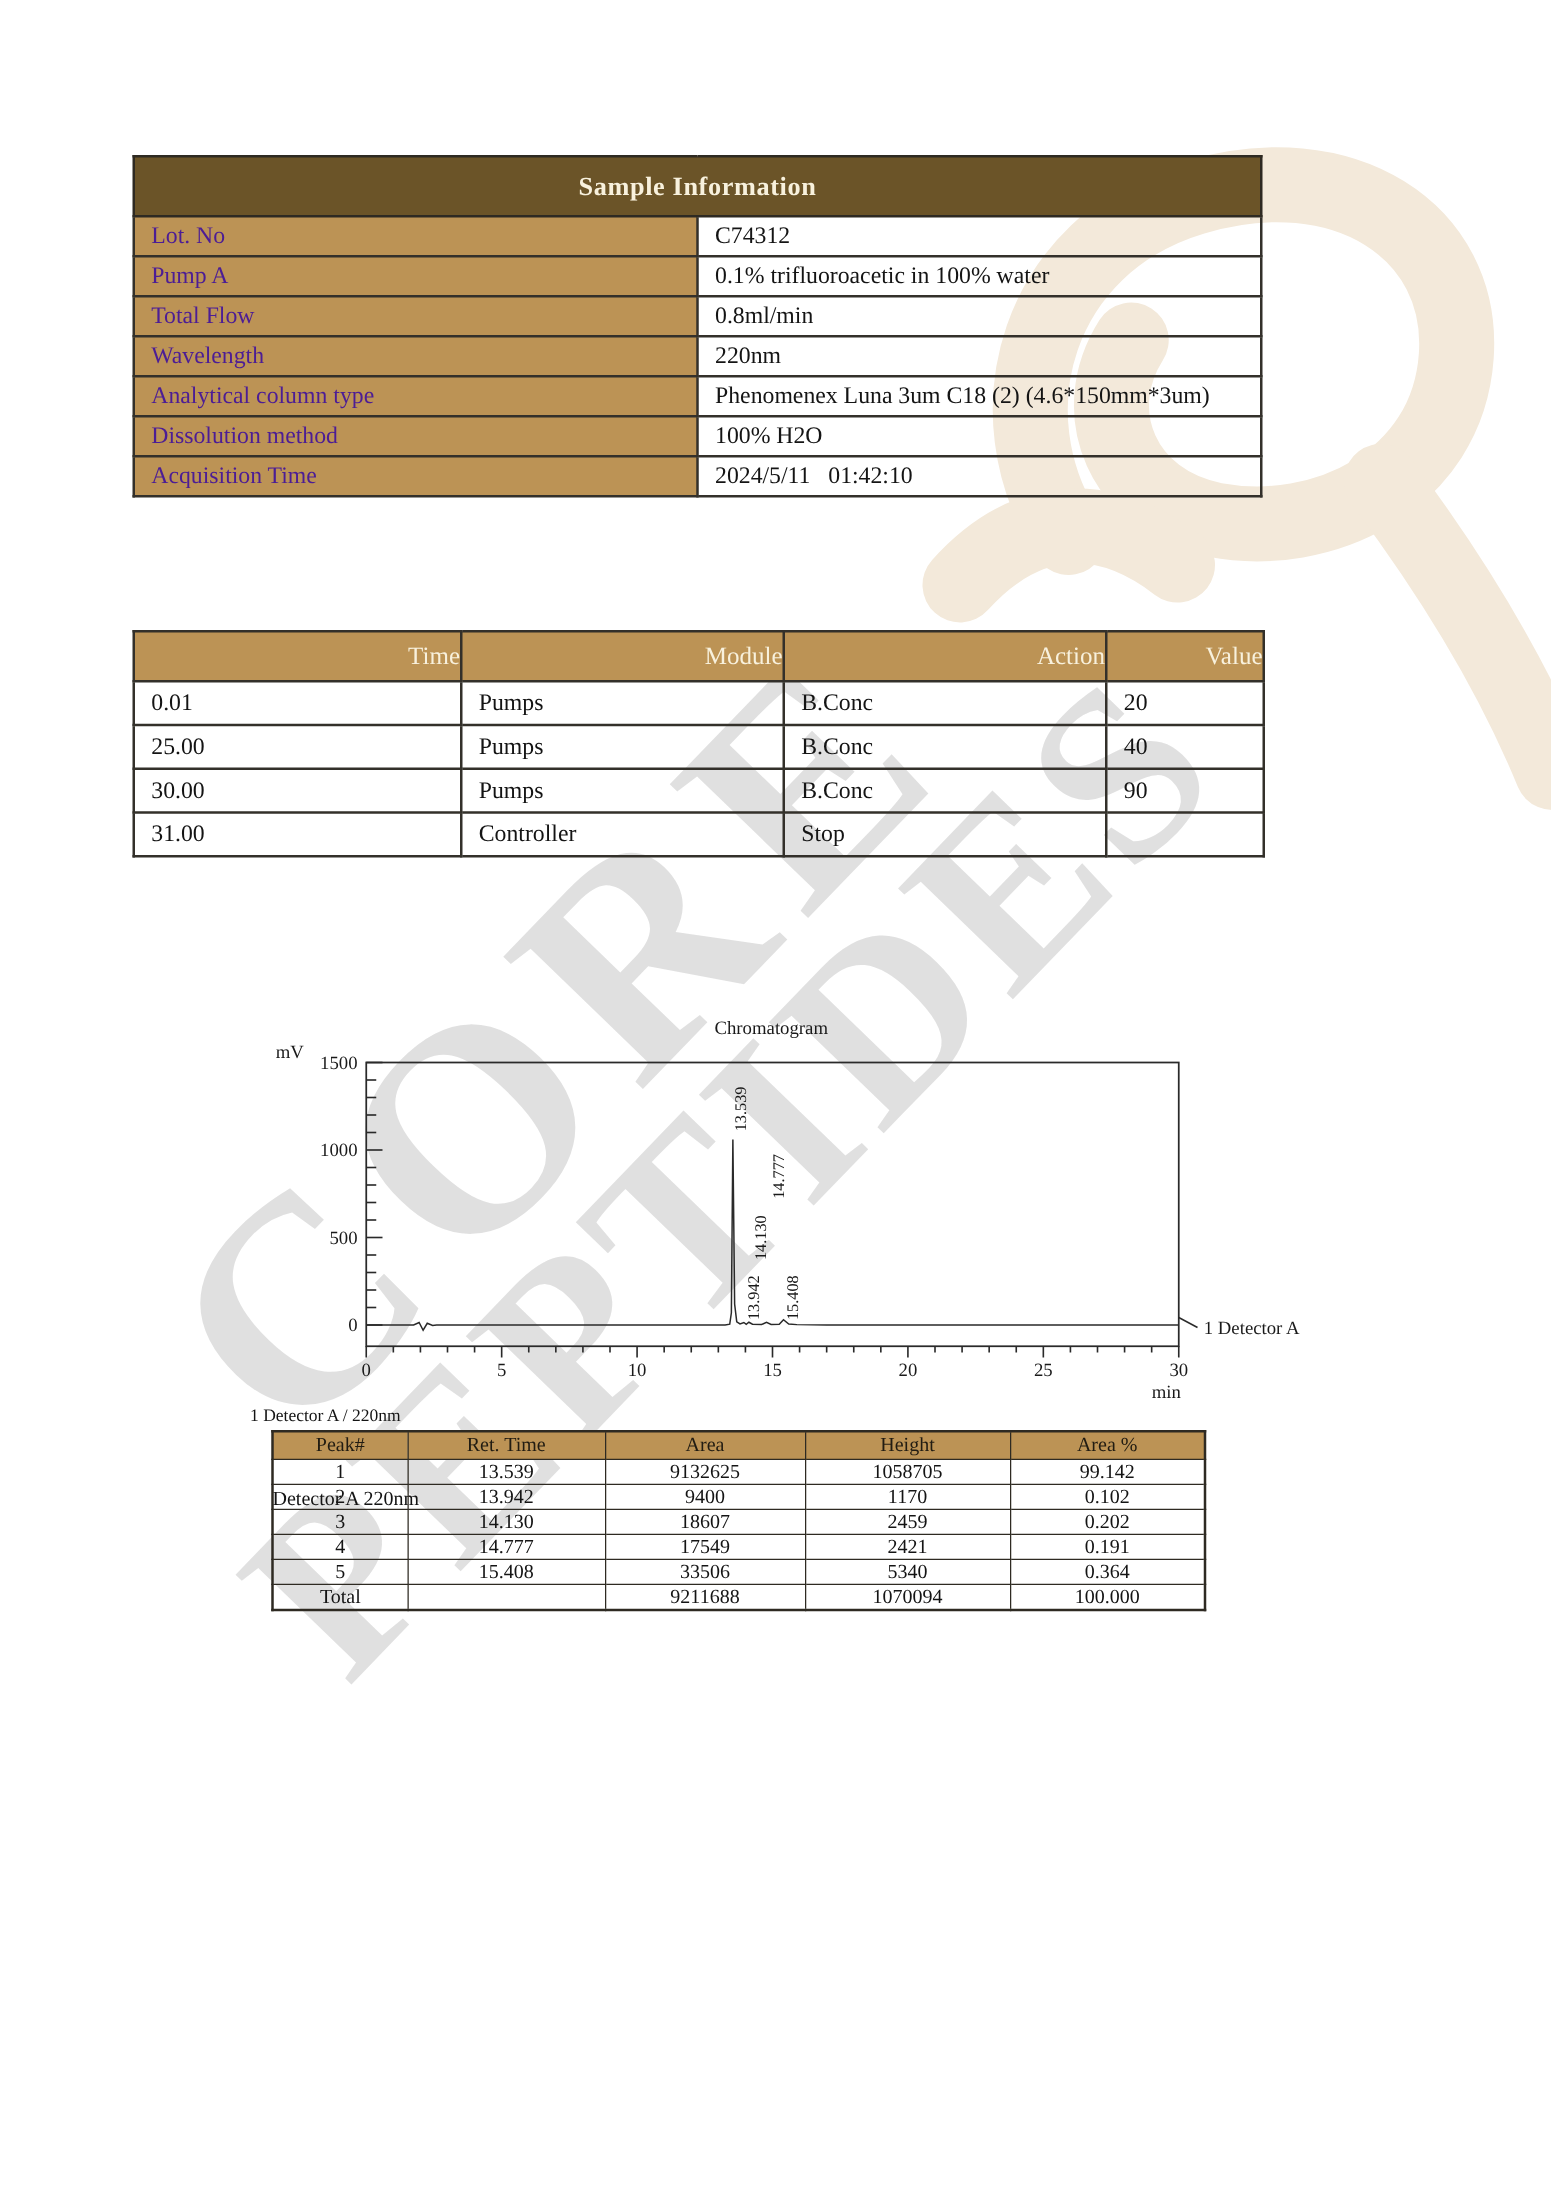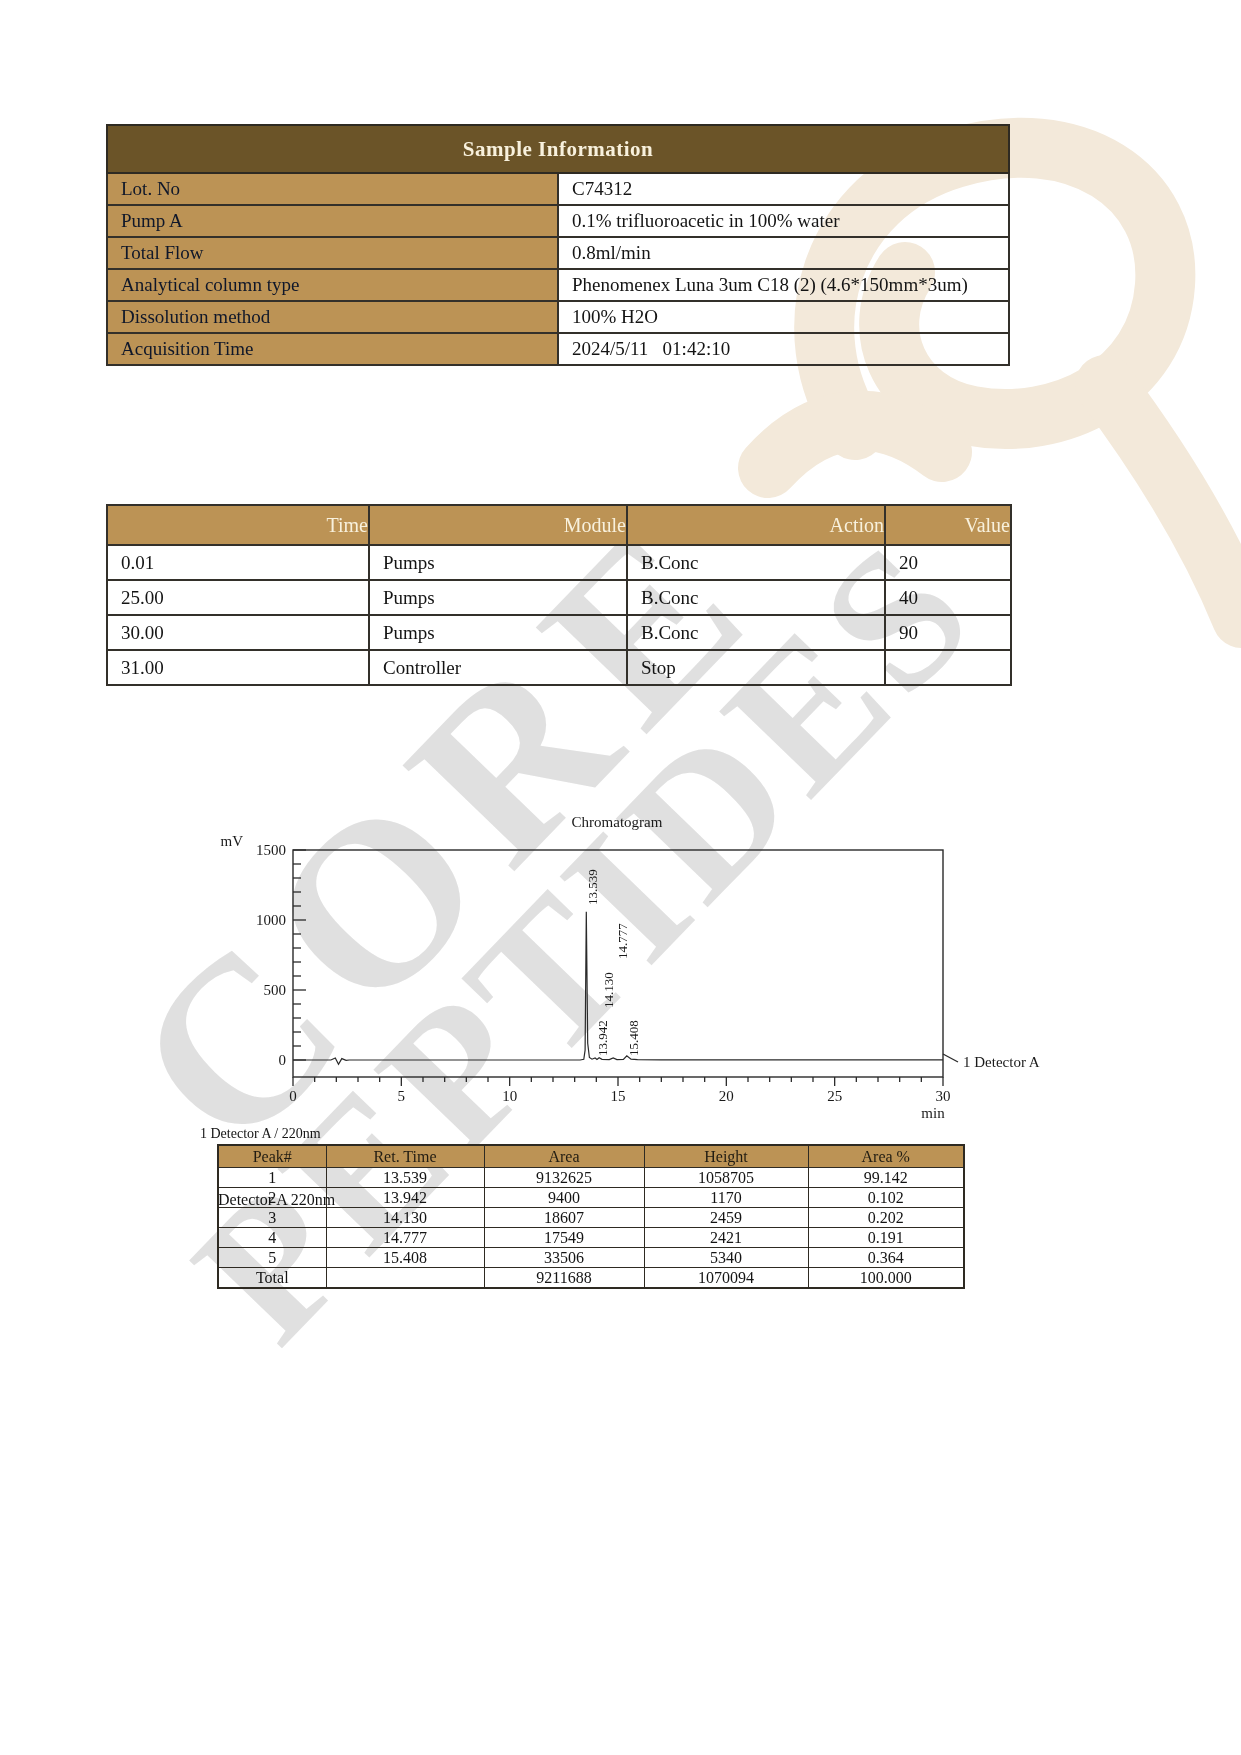--- a/index.html
+++ b/index.html
@@ -25,21 +25,21 @@
 
   
   table{border-collapse:collapse;table-layout:fixed;z-index:2;border-radius:10px;}
   #sample-table{left:106px;top:124px;width:904px;}
   #sample-table th.title{
     height:44px;background:#6b5428;color:#f8f1dd;
     font-size:21px;font-weight:700;text-align:center;
     border:2px solid #2e2a22;letter-spacing:.5px;
   }
   #sample-table td{border:2px solid #33302a;height:30px;font-size:19px;padding:0 0 0 13px;vertical-align:middle;}
-  #sample-table td.lbl{width:289px;background:#bc9355;color:#0f172a;}
+  #sample-table td.lbl{width:289px;background:#bc9355;color:#4c1d95;}
   #sample-table td.val{background:transparent;white-space:pre;}
 
   #prog-table{left:106px;top:504px;width:904px;}
   #prog-table th{
     height:38px;background:#bc9355;color:#f8f1dd;font-weight:400;
     font-size:20px;text-align:right;padding:0 0 0 13px;border:2px solid #33302a;
   }
   #prog-table td{border:2px solid #33302a;height:33px;font-size:19px;padding:0 0 0 13px;background:transparent;}
 
   #peak-table{left:217px;top:1144px;width:746px;}
@@ -81,20 +81,24 @@
         <td class="lbl">Lot. No</td>
         <td class="val">C74312</td>
       </tr>
       <tr>
         <td class="lbl">Pump A</td>
         <td class="val">0.1% trifluoroacetic in 100% water</td>
       </tr>
       <tr>
         <td class="lbl">Total Flow</td>
         <td class="val">0.8ml/min</td>
+      </tr>
+      <tr>
+        <td class="lbl">Wavelength</td>
+        <td class="val">220nm</td>
       </tr>
       <tr>
         <td class="lbl">Analytical column type</td>
         <td class="val">Phenomenex Luna 3um C18 (2) (4.6*150mm*3um)</td>
       </tr>
       <tr>
         <td class="lbl">Dissolution method</td>
         <td class="val">100% H2O</td>
       </tr>
       <tr>

